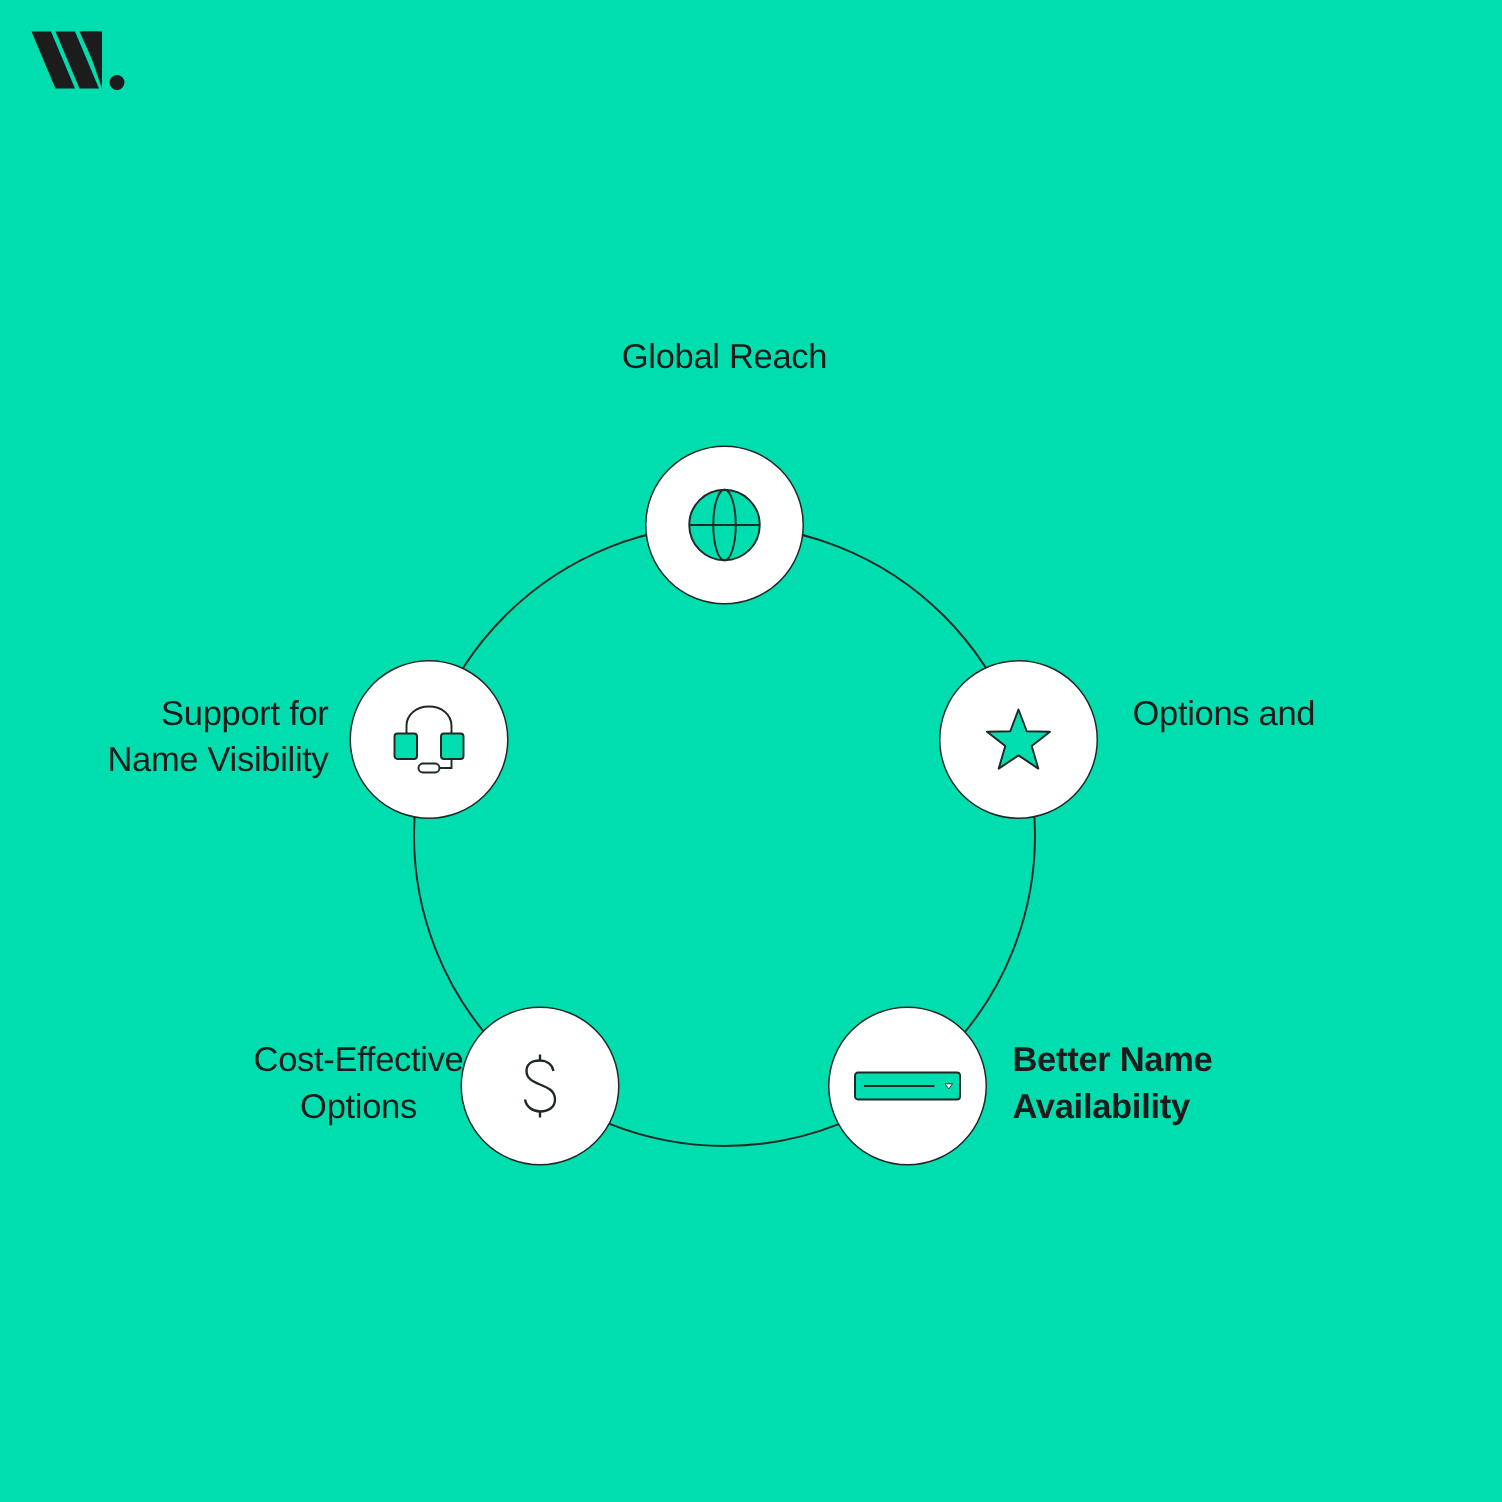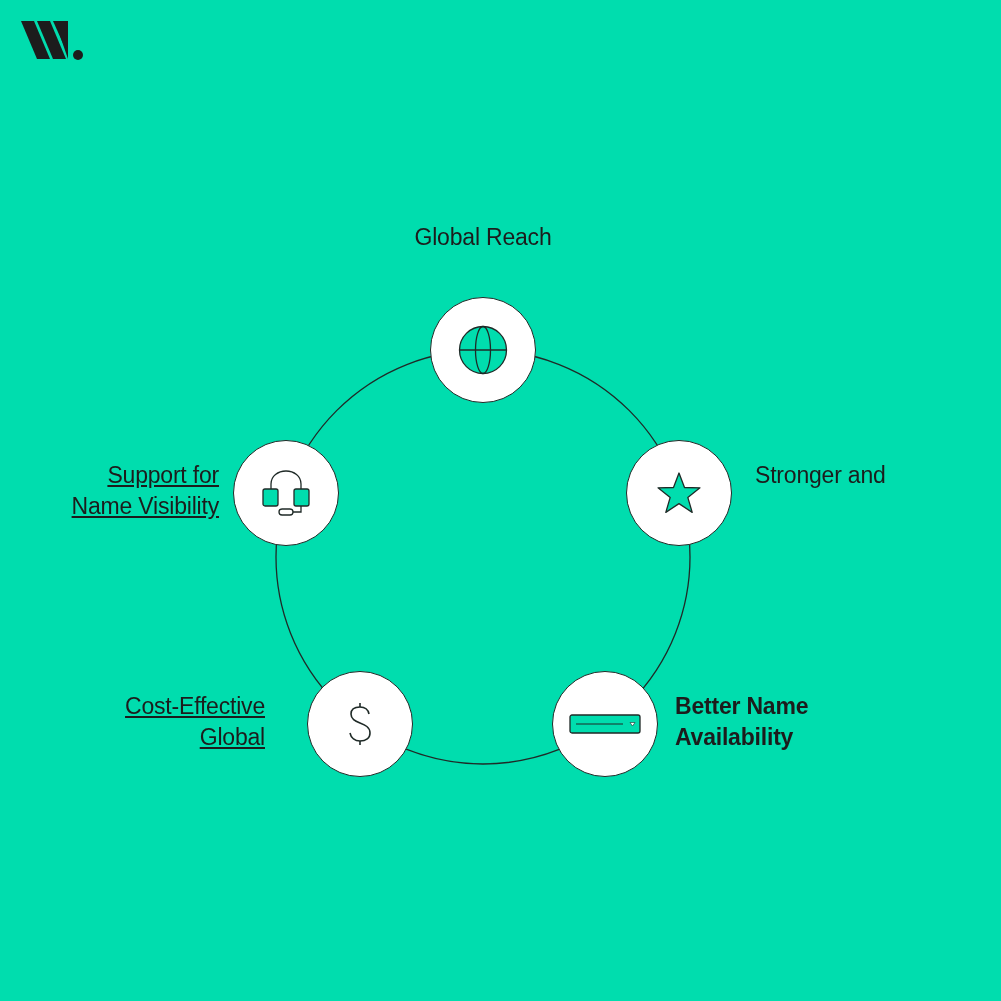--- a/index.html
+++ b/index.html
@@ -17,21 +17,21 @@
       background: #ffffff; border: 1.5px solid #1f2a27; box-sizing: border-box;
       display: flex; align-items: center; justify-content: center;
     }
     .node svg { display: block; }
     .label {
       position: absolute; font-size: 23px; line-height: 31px; color: #1c1c1c;
       letter-spacing: -0.2px; white-space: nowrap;
     }
     .label span { display: block; }
     .center { text-align: center; }
-    .right { text-align: right; text-decoration: underline; }
+    .right { text-align: right; }
     .left { text-align: left; }
   </style>
 </head>
 <body>
 
 <svg class="logo" viewBox="0 0 66 42">
   <polygon points="1,1 14,1 30,39 17,39" fill="#1c1c1c"></polygon>
   <polygon points="17,1 30,1 46,39 33,39" fill="#1c1c1c"></polygon>
   <polygon points="35,1 48,1 48,39 " fill="#1c1c1c"></polygon>
   <polygon points="33,1 46,1 46,30 " fill="#1c1c1c"></polygon>
@@ -52,21 +52,21 @@
 <div class="label center" style="left:383px; top:222px; width:200px;">
   <span>Global Reach</span>
 </div>
 
 <div class="node" style="left:626px; top:440px;">
   <svg width="46" height="44" viewBox="0 0 46 44">
     <polygon points="23,2 28.5,16.5 44,16.8 31.8,26.4 36.2,41.4 23,32.6 9.8,41.4 14.2,26.4 2,16.8 17.5,16.5" fill="#00DDAE" stroke="#1f2a27" stroke-width="1.3" stroke-linejoin="round"></polygon>
   </svg>
 </div>
 <div class="label left" style="left:755px; top:460px;">
-  <span>Stronger and</span>
+  <span>Options and</span>
 </div>
 
 <div class="node" style="left:552px; top:671px;">
   <svg width="72" height="20" viewBox="0 0 72 20">
     <rect x="1" y="1" width="70" height="18" rx="2" fill="#00DDAE" stroke="#1f2a27" stroke-width="1.3"></rect>
     <line x1="7" y1="10" x2="54" y2="10" stroke="#1f2a27" stroke-width="1.2"></line>
     <polygon points="61,8.5 66,8.5 63.5,12" fill="#ffffff" stroke="#1f2a27" stroke-width="0.6"></polygon>
   </svg>
 </div>
 <div class="label left" style="left:675px; top:691px;font-weight:bold;">
@@ -74,23 +74,23 @@
   <span>Availability</span>
 </div>
 
 <div class="node" style="left:307px; top:671px;">
   <svg width="30" height="44" viewBox="0 0 30 44">
     <path d="M24,12 C23,7 19,5 15,5 C9,5 6,8 6,12 C6,17 10,19 15,21 C20,23 25,25 25,31 C25,36 21,39 15,39 C10,39 6,36 5,31" fill="none" stroke="#1f2a27" stroke-width="1.6"></path>
     <line x1="15" y1="1" x2="15" y2="5" stroke="#1f2a27" stroke-width="1.6"></line>
     <line x1="15" y1="39" x2="15" y2="43" stroke="#1f2a27" stroke-width="1.6"></line>
   </svg>
 </div>
-<div class="label right" style="right:736px; top:691px;">
+<div class="label right" style="right:692px; top:691px;text-align:center;">
   <span>Cost-Effective</span>
-  <span>Global</span>
+  <span>Options</span>
 </div>
 
 <div class="node" style="left:233px; top:440px;">
   <svg width="50" height="46" viewBox="0 0 50 46">
     <path d="M10,20 L10,14 C10,6 17,1 25,1 C33,1 40,6 40,14 L40,20" fill="none" stroke="#1f2a27" stroke-width="1.3"></path>
     <rect x="2" y="19" width="15" height="17" rx="2" fill="#00DDAE" stroke="#1f2a27" stroke-width="1.3"></rect>
     <rect x="33" y="19" width="15" height="17" rx="2" fill="#00DDAE" stroke="#1f2a27" stroke-width="1.3"></rect>
     <path d="M40,36 L40,42 L32,42" fill="none" stroke="#1f2a27" stroke-width="1.3"></path>
     <rect x="18" y="39" width="14" height="6" rx="3" fill="#ffffff" stroke="#1f2a27" stroke-width="1.3"></rect>
   </svg>

